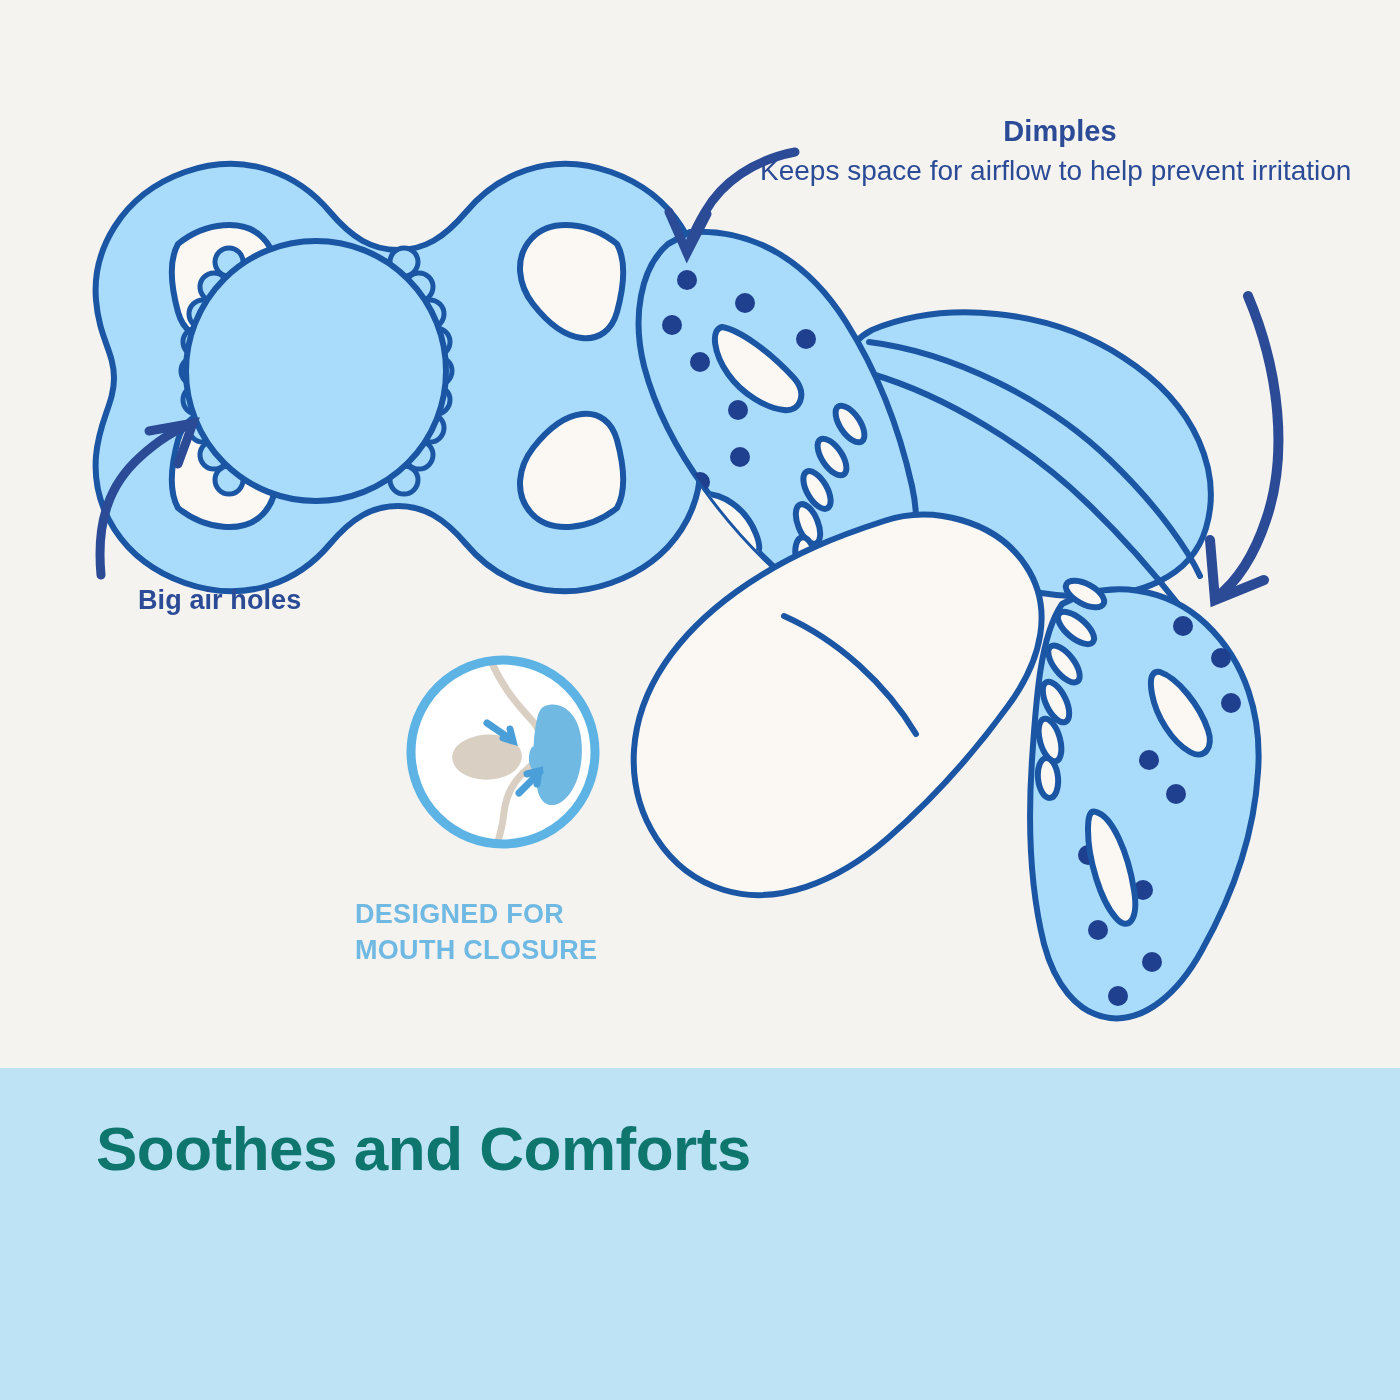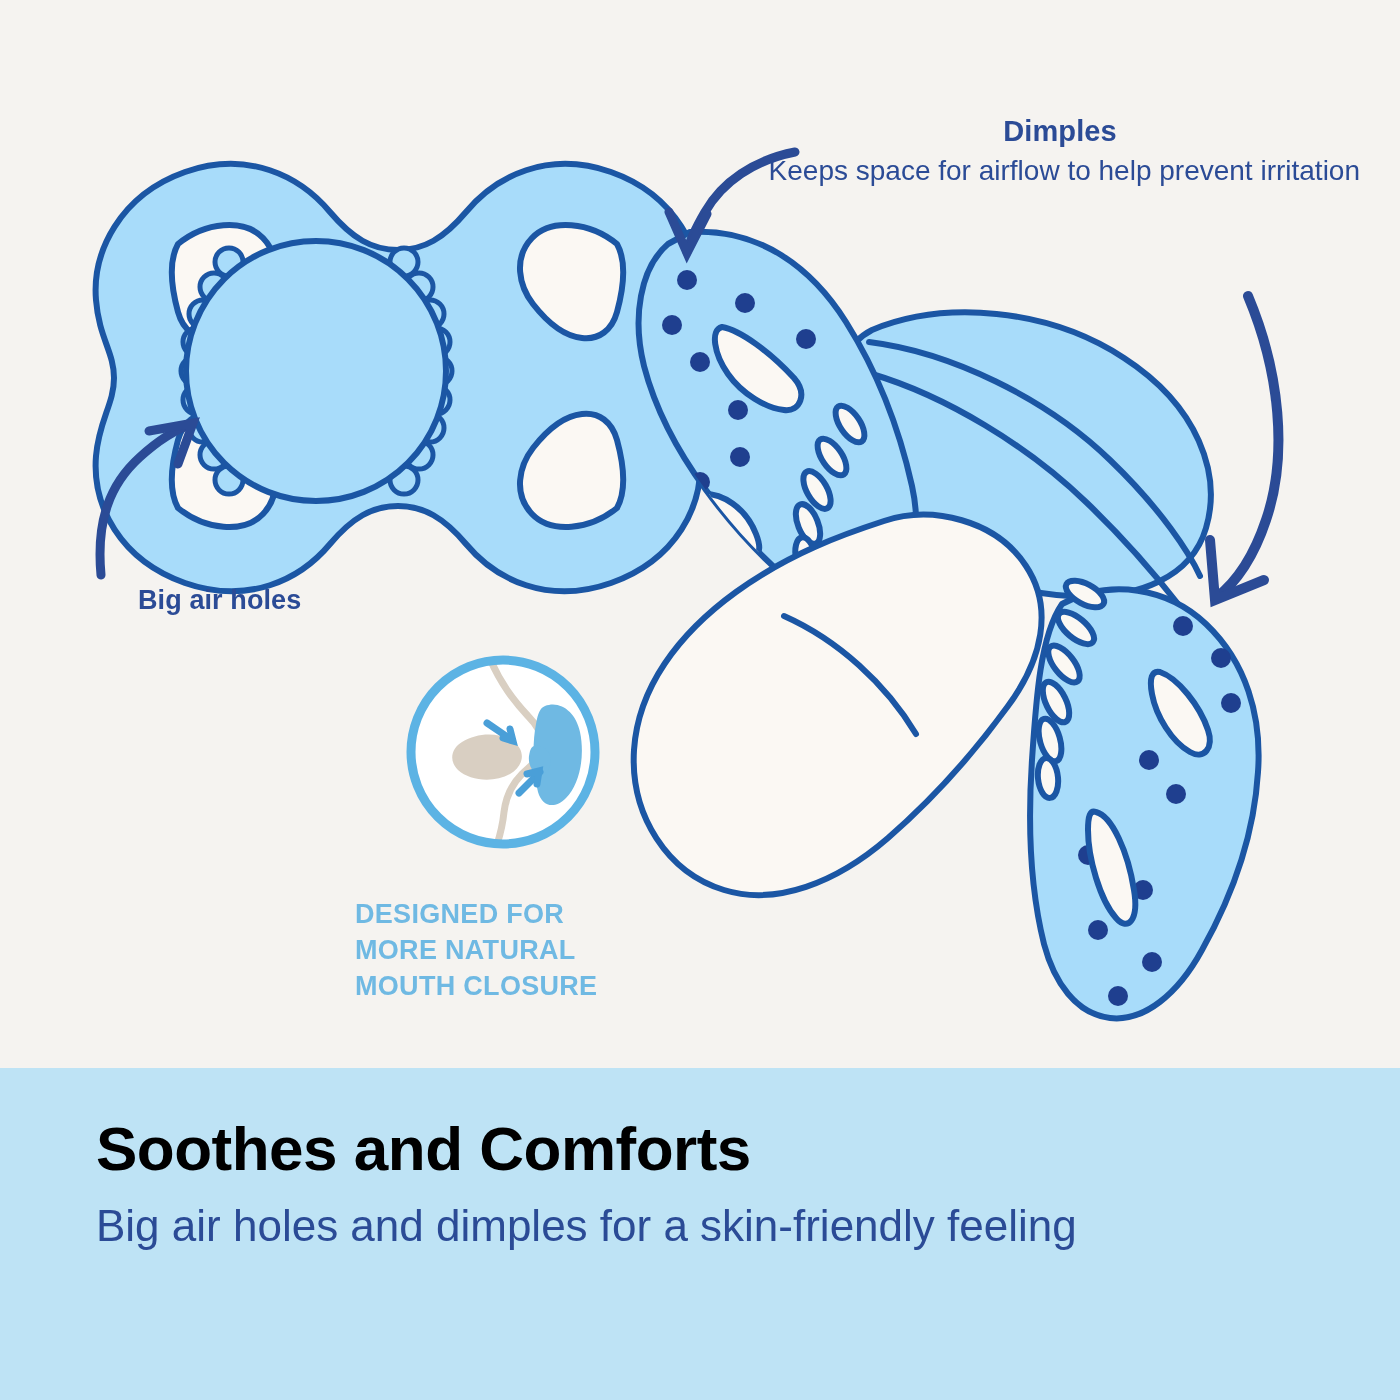--- a/index.html
+++ b/index.html
@@ -40,21 +40,21 @@
   #dimples-title {
     font-size: 29px;
     font-weight: bold;
     line-height: 1.35;
     letter-spacing: 0.1px;
   }
   #dimples-body {
     font-size: 28px;
     font-weight: 400;
     line-height: 1.42;
-    text-align: right;
+    text-align: left;
   }
   #bigair-callout {
     left: 96px;
     top: 585px;
     width: 330px;
   }
   #bigair-label {
     font-size: 27px;
     font-weight: bold;
     letter-spacing: 0.1px;
@@ -79,21 +79,21 @@
   #banner {
     position: absolute;
     left: 0;
     top: 1068px;
     width: 1400px;
     height: 332px;
     background: #bee3f5;
     padding: 48px 96px 0 96px;
   }
   #banner-title {
-    color: #000000;
+    color: #0f766e;
     font-size: 62px;
     font-weight: bold;
     line-height: 1.05;
     letter-spacing: -0.5px;
   }
   #banner-subtitle {
     color: #2b4b96;
     font-size: 44px;
     font-weight: 400;
     line-height: 1.42;
@@ -328,22 +328,20 @@
     <div id="dimples-title">Dimples</div>
     <div id="dimples-body">Keeps space for airflow to help prevent irritation</div>
   </div>
 
   <div class="callout" id="bigair-callout">
     <div id="bigair-label">Big air holes</div>
   </div>
 
   <div id="inset-caption">
     <div>DESIGNED FOR</div>
-    <div>MORE NATURAL</div>
     <div>MOUTH CLOSURE</div>
   </div>
 
   <div id="banner">
     <div id="banner-title">Soothes and Comforts</div>
-    <div id="banner-subtitle">Big air holes and dimples for a skin-friendly feeling</div>
   </div>
 
 </div>
 
 </body></html>

